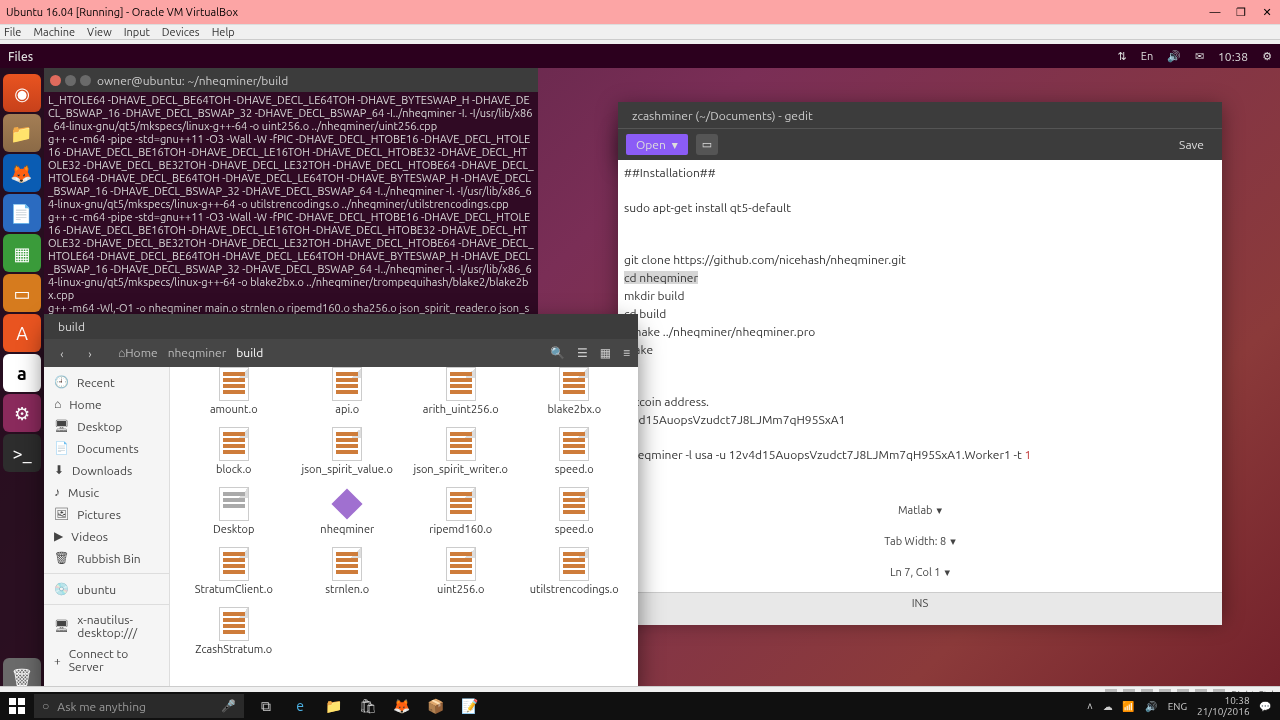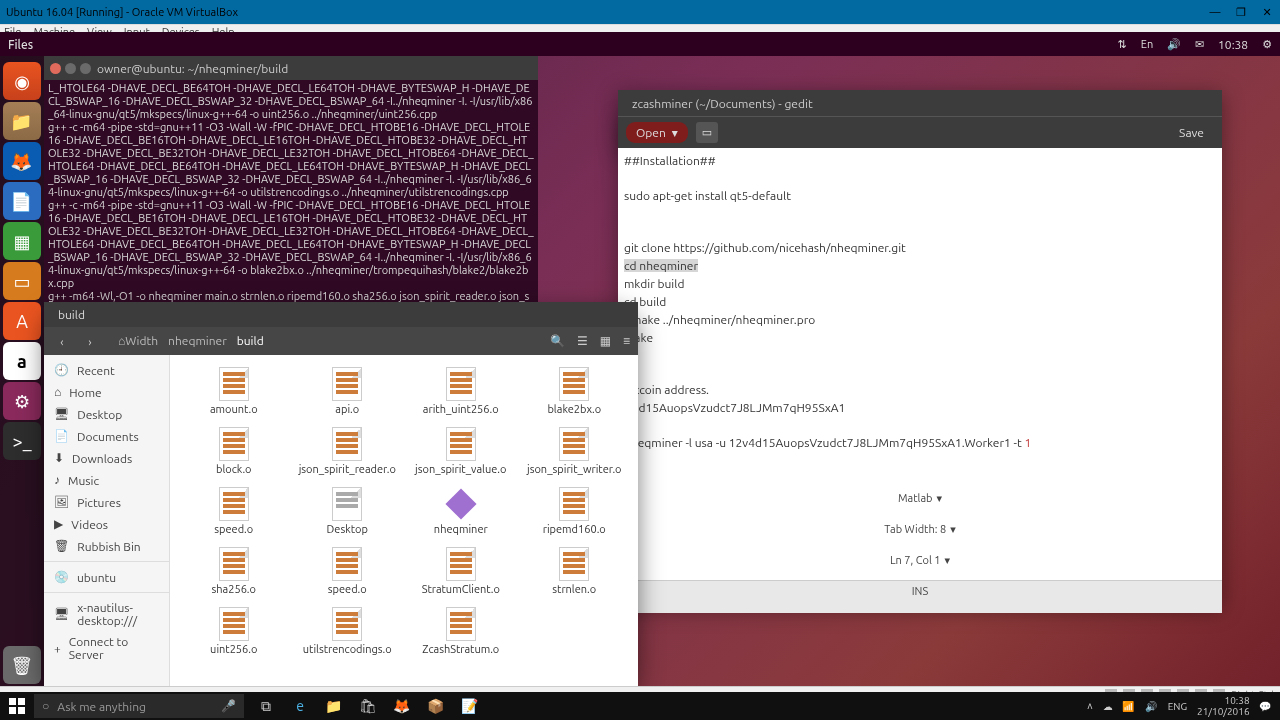--- a/index.html
+++ b/index.html
@@ -1,25 +1,25 @@
 <!DOCTYPE html>
 <html><head>
 <meta charset="utf-8">
 <style>
 * { margin:0; padding:0; box-sizing:border-box; font-family:"Segoe UI",Ubuntu,sans-serif; }
 body { width:1280px; height:720px; background:#f0f0f0; overflow:hidden; position:relative; }
 
 
-.vb-title { height:17px; background:#0369a1; border-bottom:1px solid #ddd; display:flex; align-items:center; padding:12px 6px; font-size:11px; color:#000; justify-content:space-between; }
+.vb-title { height:17px; background:#fca5a5; border-bottom:1px solid #ddd; display:flex; align-items:center; padding:12px 6px; font-size:11px; color:#000; justify-content:space-between; }
 .vb-title .right { display:flex; gap:12px; }
 .vb-title .ctl { width:14px; text-align:center; cursor:default; }
 .vb-menu { height:15px; background:#f0f0f0; border-bottom:1px solid #ccc; display:flex; padding:0 4px; font-size:11px; color:#333; gap:12px; align-items:center; }
 
 
-.ubuntu { position:absolute; top:32px; left:0; width:1280px; height:660px; background:#5e2750; background:linear-gradient(135deg,#4a1f3f 0%,#7a2e56 40%,#8b3a3a 80%,#72202a 100%); }
+.ubuntu { position:absolute; top:44px; left:0; width:1280px; height:660px; background:#5e2750; background:linear-gradient(135deg,#4a1f3f 0%,#7a2e56 40%,#8b3a3a 80%,#72202a 100%); }
 .topbar { height:24px; background:#2c001e; color:#ddd; display:flex; align-items:center; padding:0 8px; font-size:12px; justify-content:space-between; }
 .topbar .left { font-weight:500; }
 .topbar .right { display:flex; gap:14px; align-items:center; }
 .topbar .icon { font-size:11px; }
 
 
 .launcher { position:absolute; left:0; top:24px; width:44px; height:636px; background:rgba(30,10,25,0.85); display:flex; flex-direction:column; align-items:center; padding-top:6px; gap:2px; }
 .launcher .app { width:38px; height:38px; border-radius:6px; display:flex; align-items:center; justify-content:center; font-size:18px; color:#fff; }
 .launcher .dash { background:linear-gradient(#e95420,#c7411b); }
 .launcher .folder { background:linear-gradient(#a47e55,#8b6a46); }
@@ -39,21 +39,21 @@
 .termwin .titlebar { height:24px; background:#3c3c3c; display:flex; align-items:center; padding:0 6px; color:#ccc; font-size:12px; gap:6px; }
 .termwin .dots { display:flex; gap:4px; }
 .dot { width:11px; height:11px; border-radius:50%; }
 .dot.r{background:#e06b5d;} .dot.y{background:#6a6a6a;} .dot.g{background:#6a6a6a;}
 .termwin pre { padding:2px 4px; white-space:pre-wrap; word-break:break-all; }
 
 
 .gedit { position:absolute; left:618px; top:58px; width:604px; height:516px; background:#f7f7f7; box-shadow:0 4px 20px rgba(0,0,0,0.4); }
 .gedit .gtitle { height:26px; background:#3c3c3c; display:flex; align-items:center; padding:0 8px; color:#ccc; font-size:12px; gap:6px; }
 .gedit .gbar { height:32px; background:#3c3c3c; border-top:1px solid #555; display:flex; align-items:center; padding:0 8px; color:#ddd; font-size:12px; justify-content:space-between; }
-.gedit .open { background:#7f1d1d; padding:3px 10px; border-radius:9px; display:flex; gap:6px; align-items:center; }
+.gedit .open { background:#8b5cf6; padding:3px 10px; border-radius:2px; display:flex; gap:6px; align-items:center; }
 .gedit .newdoc { background:#555; padding:4px 6px; border-radius:3px; font-size:11px; }
 .gedit .save { padding:3px 10px; }
 .gedit .body { height:432px; background:#fff; font-family:monospace; font-size:12px; color:#333; padding:4px 6px; line-height:17px; white-space:pre; overflow:hidden; }
 .gedit .body .hl { background:#d6d6d6; }
 .gedit .body .num { color:#c13a3a; }
 .gedit .status { height:26px; background:#e8e8e8; border-top:1px solid #ccc; display:flex; justify-content:flex-end; align-items:center; font-size:11px; color:#444; padding:16px 8px; gap:18px;flex-direction:column; }
 .gedit .status span { display:flex; gap:4px; }
 
 
 .files { position:absolute; left:44px; top:270px; width:594px; height:390px; background:#f5f5f5; box-shadow:0 8px 24px rgba(0,0,0,0.5);border-radius:26px; }
@@ -62,21 +62,21 @@
 .files .nav { display:flex; gap:8px; }
 .files .navbtn { width:20px; text-align:center; }
 .files .crumbs { display:flex; gap:10px; margin-left:8px; }
 .files .crumb { color:#bbb; }
 .files .crumb.active { color:#fff; }
 .files .right-tool { margin-left:auto; display:flex; gap:12px; }
 .files .fbody { display:flex; height:337px; }
 .files .side { width:126px; background:#f5f5f5; border-right:1px solid #ddd; padding:4px 0; font-size:12px; color:#444; }
 .files .side .item { padding:4px 10px; display:flex; gap:8px; align-items:center; }
 .files .side .sep { height:1px; background:#ddd; margin:4px 0; }
-.files .grid { flex:1; background:#fff; padding:12px 8px; display:grid; grid-template-columns:repeat(4,1fr); grid-auto-rows:58px; gap:2px; overflow:auto; font-size:11px; color:#333; }
+.files .grid { flex:1; background:#fff; padding:0 8px; display:grid; grid-template-columns:repeat(4,1fr); grid-auto-rows:58px; gap:2px; overflow:auto; font-size:11px; color:#333; }
 .files .file { display:flex; flex-direction:column; align-items:center; gap:2px; }
 .files .ficon { width:30px; height:34px; background:#fff; border:1px solid #ccc; position:relative; }
 .files .ficon::before{content:"";position:absolute;top:0;right:0;width:10px;height:10px;background:linear-gradient(135deg,transparent 50%,#ddd 50%);}
 .files .ficon.o::after{content:"";position:absolute;top:4px;left:3px;right:3px;height:4px;background:#ce7c3a;box-shadow:0 6px 0 #ce7c3a,0 12px 0 #ce7c3a,0 18px 0 #ce7c3a;}
 .files .ficon.mk::after{content:"";position:absolute;top:4px;left:3px;right:3px;height:4px;background:#aaa;box-shadow:0 6px 0 #aaa,0 12px 0 #aaa;}
 .files .ficon.exe{border:none;background:transparent;}
 .files .ficon.exe::before{display:none;}
 .files .ficon.exe::after{content:"";position:absolute;top:6px;left:4px;width:22px;height:22px;background:#a070d0;transform:rotate(45deg);}
 .files .fname { text-align:center; line-height:12px; }
 
@@ -200,21 +200,21 @@
     <div class="ftitle">
       <span class="dots"><span class="dot r"></span><span class="dot y"></span><span class="dot g"></span></span>
       <span>build</span>
     </div>
     <div class="ftool">
       <span class="nav">
         <span class="navbtn">‹</span>
         <span class="navbtn">›</span>
       </span>
       <span class="crumbs">
-        <span class="crumb">⌂Width</span>
+        <span class="crumb">⌂Home</span>
         <span class="crumb">nheqminer</span>
         <span class="crumb active">build</span>
       </span>
       <span class="right-tool">
         <span>🔍</span>
         <span>☰</span>
         <span>▦</span>
         <span>≡</span>
       </span>
     </div>
@@ -287,24 +287,20 @@
           <div class="file">
             <div class="ficon o"></div>
             <div class="fname">blake2bx.o</div>
           </div>
           <div class="file">
             <div class="ficon o"></div>
             <div class="fname">block.o</div>
           </div>
           <div class="file">
             <div class="ficon o"></div>
-            <div class="fname">json_spirit_reader.o</div>
-          </div>
-          <div class="file">
-            <div class="ficon o"></div>
             <div class="fname">json_spirit_value.o</div>
           </div>
           <div class="file">
             <div class="ficon o"></div>
             <div class="fname">json_spirit_writer.o</div>
           </div>
           <div class="file">
             <div class="ficon o"></div>
             <div class="fname">speed.o</div>
           </div>
@@ -312,24 +308,20 @@
             <div class="ficon mk"></div>
             <div class="fname">Desktop</div>
           </div>
           <div class="file">
             <div class="ficon exe"></div>
             <div class="fname">nheqminer</div>
           </div>
           <div class="file">
             <div class="ficon o"></div>
             <div class="fname">ripemd160.o</div>
-          </div>
-          <div class="file">
-            <div class="ficon o"></div>
-            <div class="fname">sha256.o</div>
           </div>
           <div class="file">
             <div class="ficon o"></div>
             <div class="fname">speed.o</div>
           </div>
           <div class="file">
             <div class="ficon o"></div>
             <div class="fname">StratumClient.o</div>
           </div>
           <div class="file">

